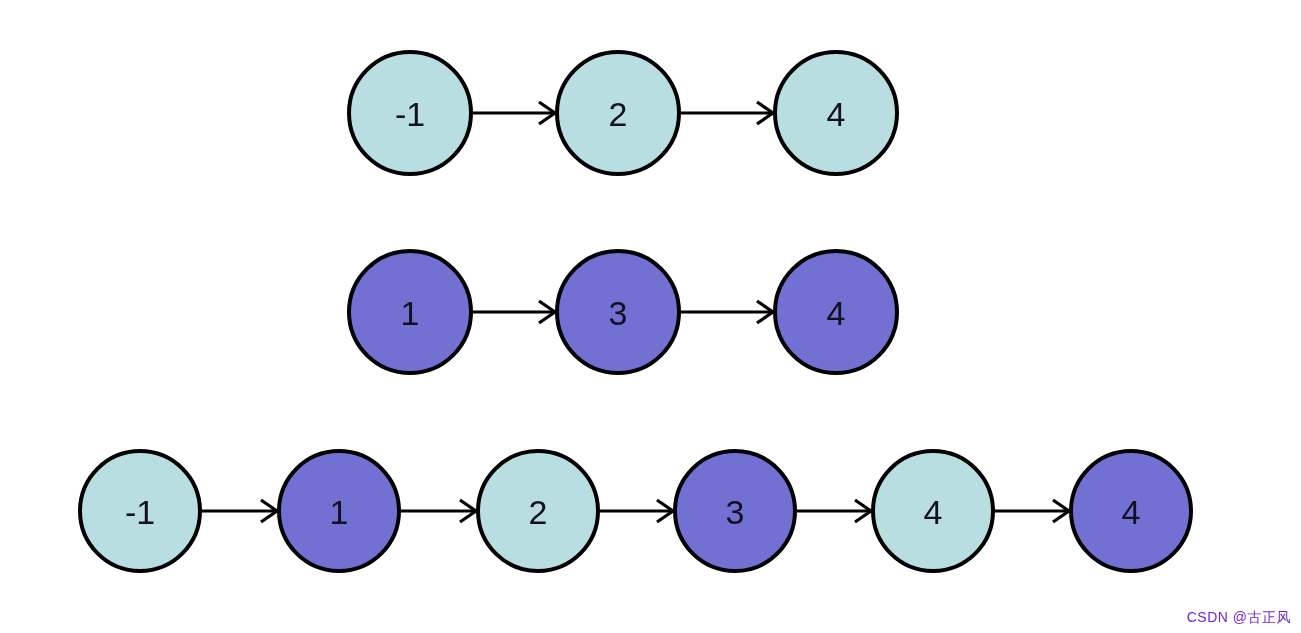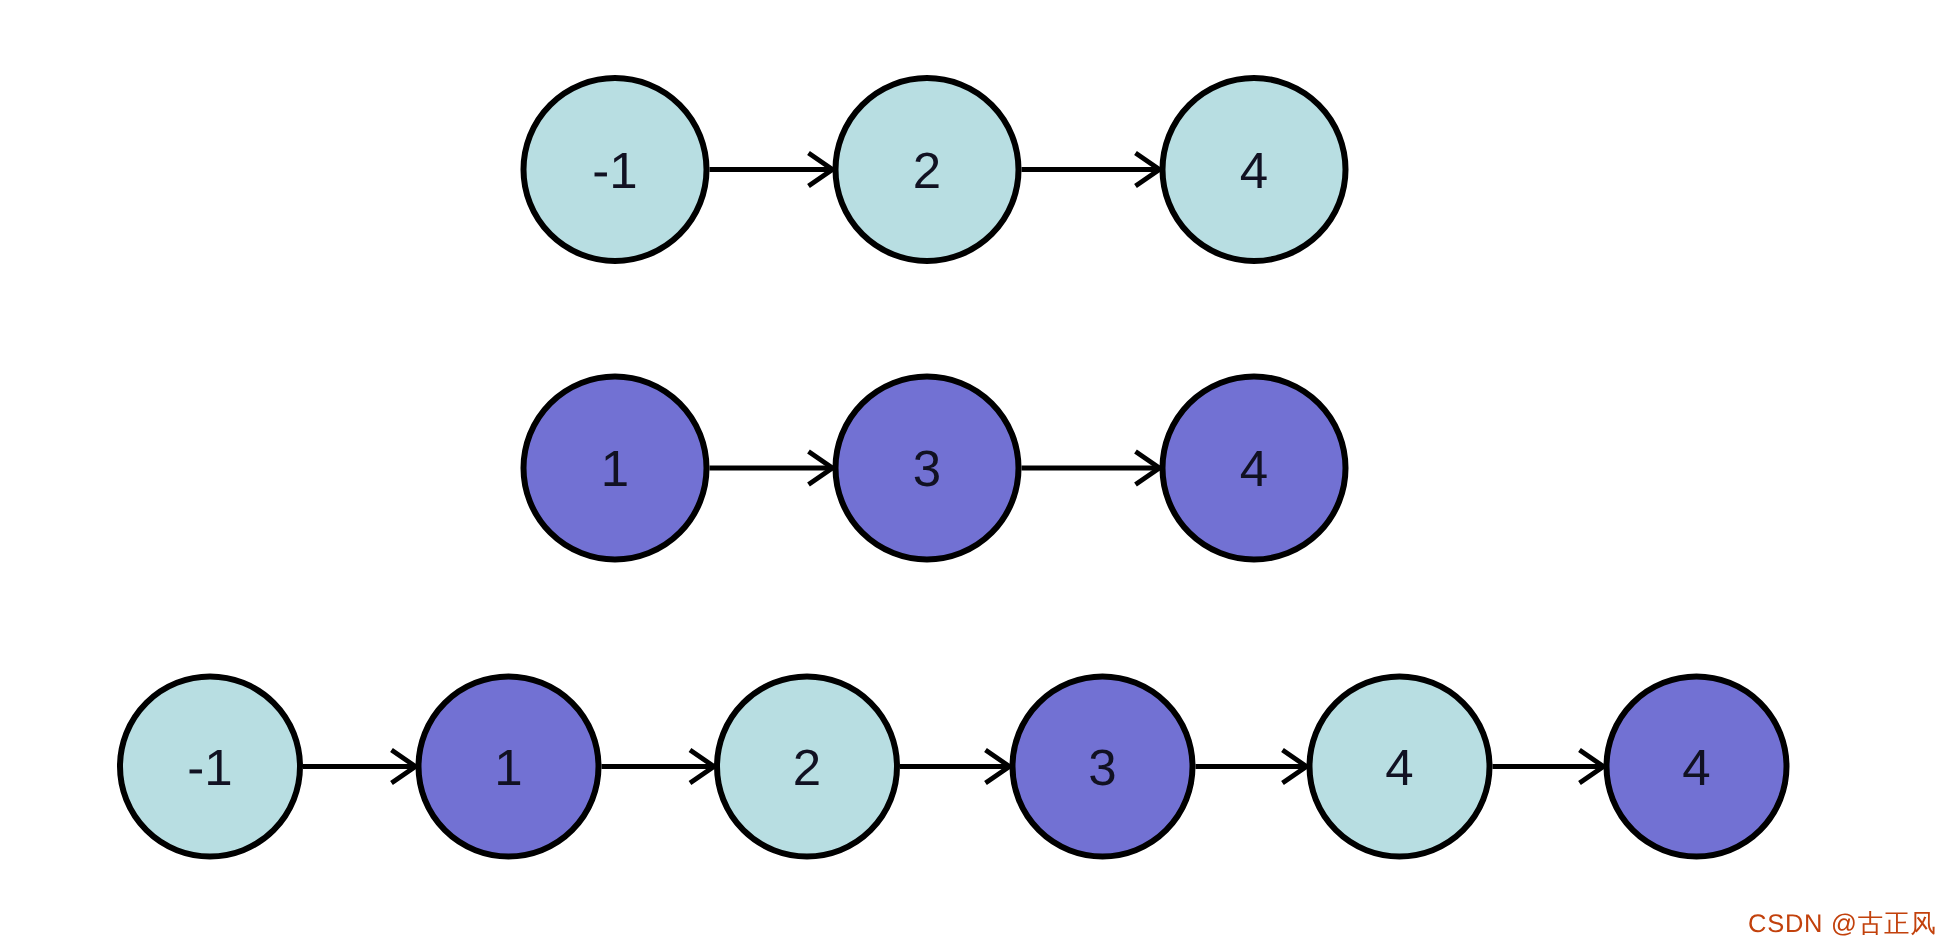--- a/index.html
+++ b/index.html
@@ -43,22 +43,22 @@
     stroke-width: 3.2;
     fill: none;
     stroke-linecap: butt;
     stroke-linejoin: miter;
   }
   #watermark {
     position: absolute;
     right: 10px;
     bottom: 6px;
     font-family: "Liberation Sans", sans-serif;
-    font-size: 17px;
-    color: #c2410c;
+    font-size: 14px;
+    color: #6d28d9;
     letter-spacing: 0.5px;
     white-space: nowrap;
     user-select: none;
   }
 </style>
 </head>
 <body>
 
 <svg id="diagram-canvas" viewBox="0 0 1301 633" xmlns="http://www.w3.org/2000/svg">
   <g id="rows-layer">

